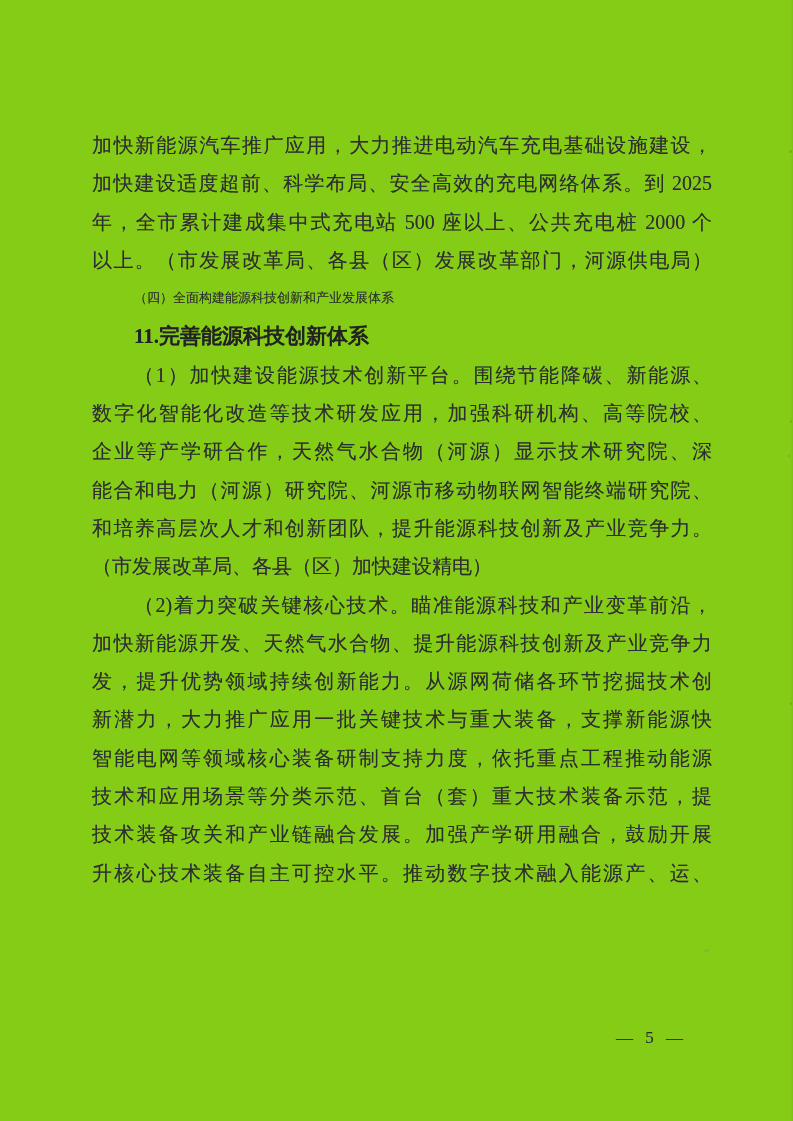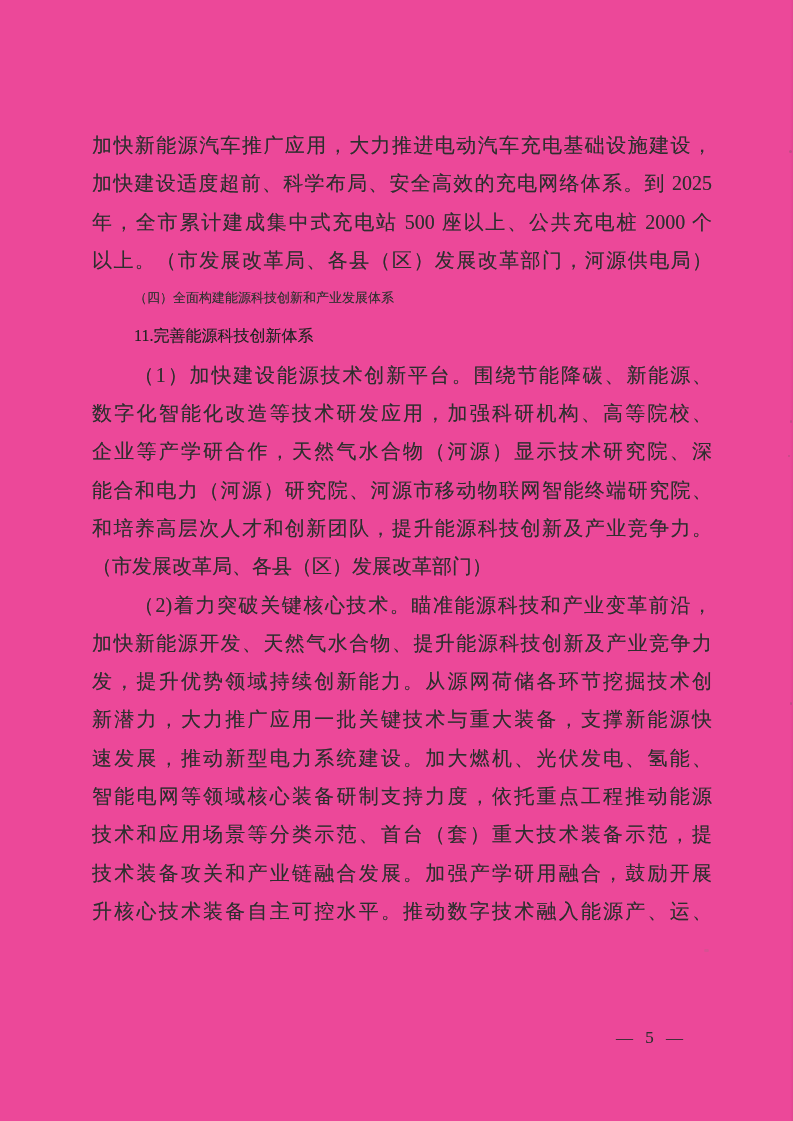--- a/index.html
+++ b/index.html
@@ -13,21 +13,21 @@
     height: 1121px;
     position: relative;
     overflow: hidden;
     font-family: "Liberation Serif", "DejaVu Serif", serif;
   }
   .page {
     position: absolute;
     left: 0; top: 0;
     width: 793px;
     height: 1121px;
-    background: #ec4899;
+    background: #84cc16;
   }
   .text-block {
     position: absolute;
     left: 92px;
     top: 126px;
     width: 620px;
     color: #2e2e2e;
     font-size: 20px;
     line-height: 38.3px;
     text-shadow: 0 0 0.5px rgba(60,60,60,0.55);
@@ -38,22 +38,22 @@
   }
   .line.fill {
     text-align: justify;
     text-align-last: justify;
     text-justify: inter-character;
   }
   .line.indent {
     text-indent: 42px;
   }
   .line.heading {
-    font-weight: 400;
-    font-size: 16px;
+    font-weight: 700;
+    font-size: 21px;
     color: #222;
   }
   .line.section {
     font-size: 13px;
     color: #303030;
   }
   .page-number {
     position: absolute;
     left: 616px;
     top: 1028px;
@@ -92,26 +92,25 @@
       <div class="line body fill">加快建设适度超前、科学布局、安全高效的充电网络体系。到 2025</div>
       <div class="line body fill">年，全市累计建成集中式充电站 500 座以上、公共充电桩 2000 个</div>
       <div class="line body fill">以上。（市发展改革局、各县（区）发展改革部门，河源供电局）</div>
       <div class="line section indent">（四）全面构建能源科技创新和产业发展体系</div>
       <div class="line heading indent">11.完善能源科技创新体系</div>
       <div class="line body indent fill">（1）加快建设能源技术创新平台。围绕节能降碳、新能源、</div>
       <div class="line body fill">数字化智能化改造等技术研发应用，加强科研机构、高等院校、</div>
       <div class="line body fill">企业等产学研合作，天然气水合物（河源）显示技术研究院、深</div>
       <div class="line body fill">能合和电力（河源）研究院、河源市移动物联网智能终端研究院、</div>
       <div class="line body fill">和培养高层次人才和创新团队，提升能源科技创新及产业竞争力。</div>
-      <div class="line body">（市发展改革局、各县（区）发展改革部门）</div>
+      <div class="line body">（市发展改革局、各县（区）加快建设精电）</div>
       <div class="line body indent fill">（2)着力突破关键核心技术。瞄准能源科技和产业变革前沿，</div>
       <div class="line body fill">加快新能源开发、天然气水合物、提升能源科技创新及产业竞争力</div>
       <div class="line body fill">发，提升优势领域持续创新能力。从源网荷储各环节挖掘技术创</div>
       <div class="line body fill">新潜力，大力推广应用一批关键技术与重大装备，支撑新能源快</div>
-      <div class="line body fill">速发展，推动新型电力系统建设。加大燃机、光伏发电、氢能、</div>
       <div class="line body fill">智能电网等领域核心装备研制支持力度，依托重点工程推动能源</div>
       <div class="line body fill">技术和应用场景等分类示范、首台（套）重大技术装备示范，提</div>
       <div class="line body fill">技术装备攻关和产业链融合发展。加强产学研用融合，鼓励开展</div>
       <div class="line body fill">升核心技术装备自主可控水平。推动数字技术融入能源产、运、</div>
     </main>
 
   <div class="page-number">— 5 —</div>
 
   <span class="speck sp1"></span>
   <span class="speck sp2"></span>

